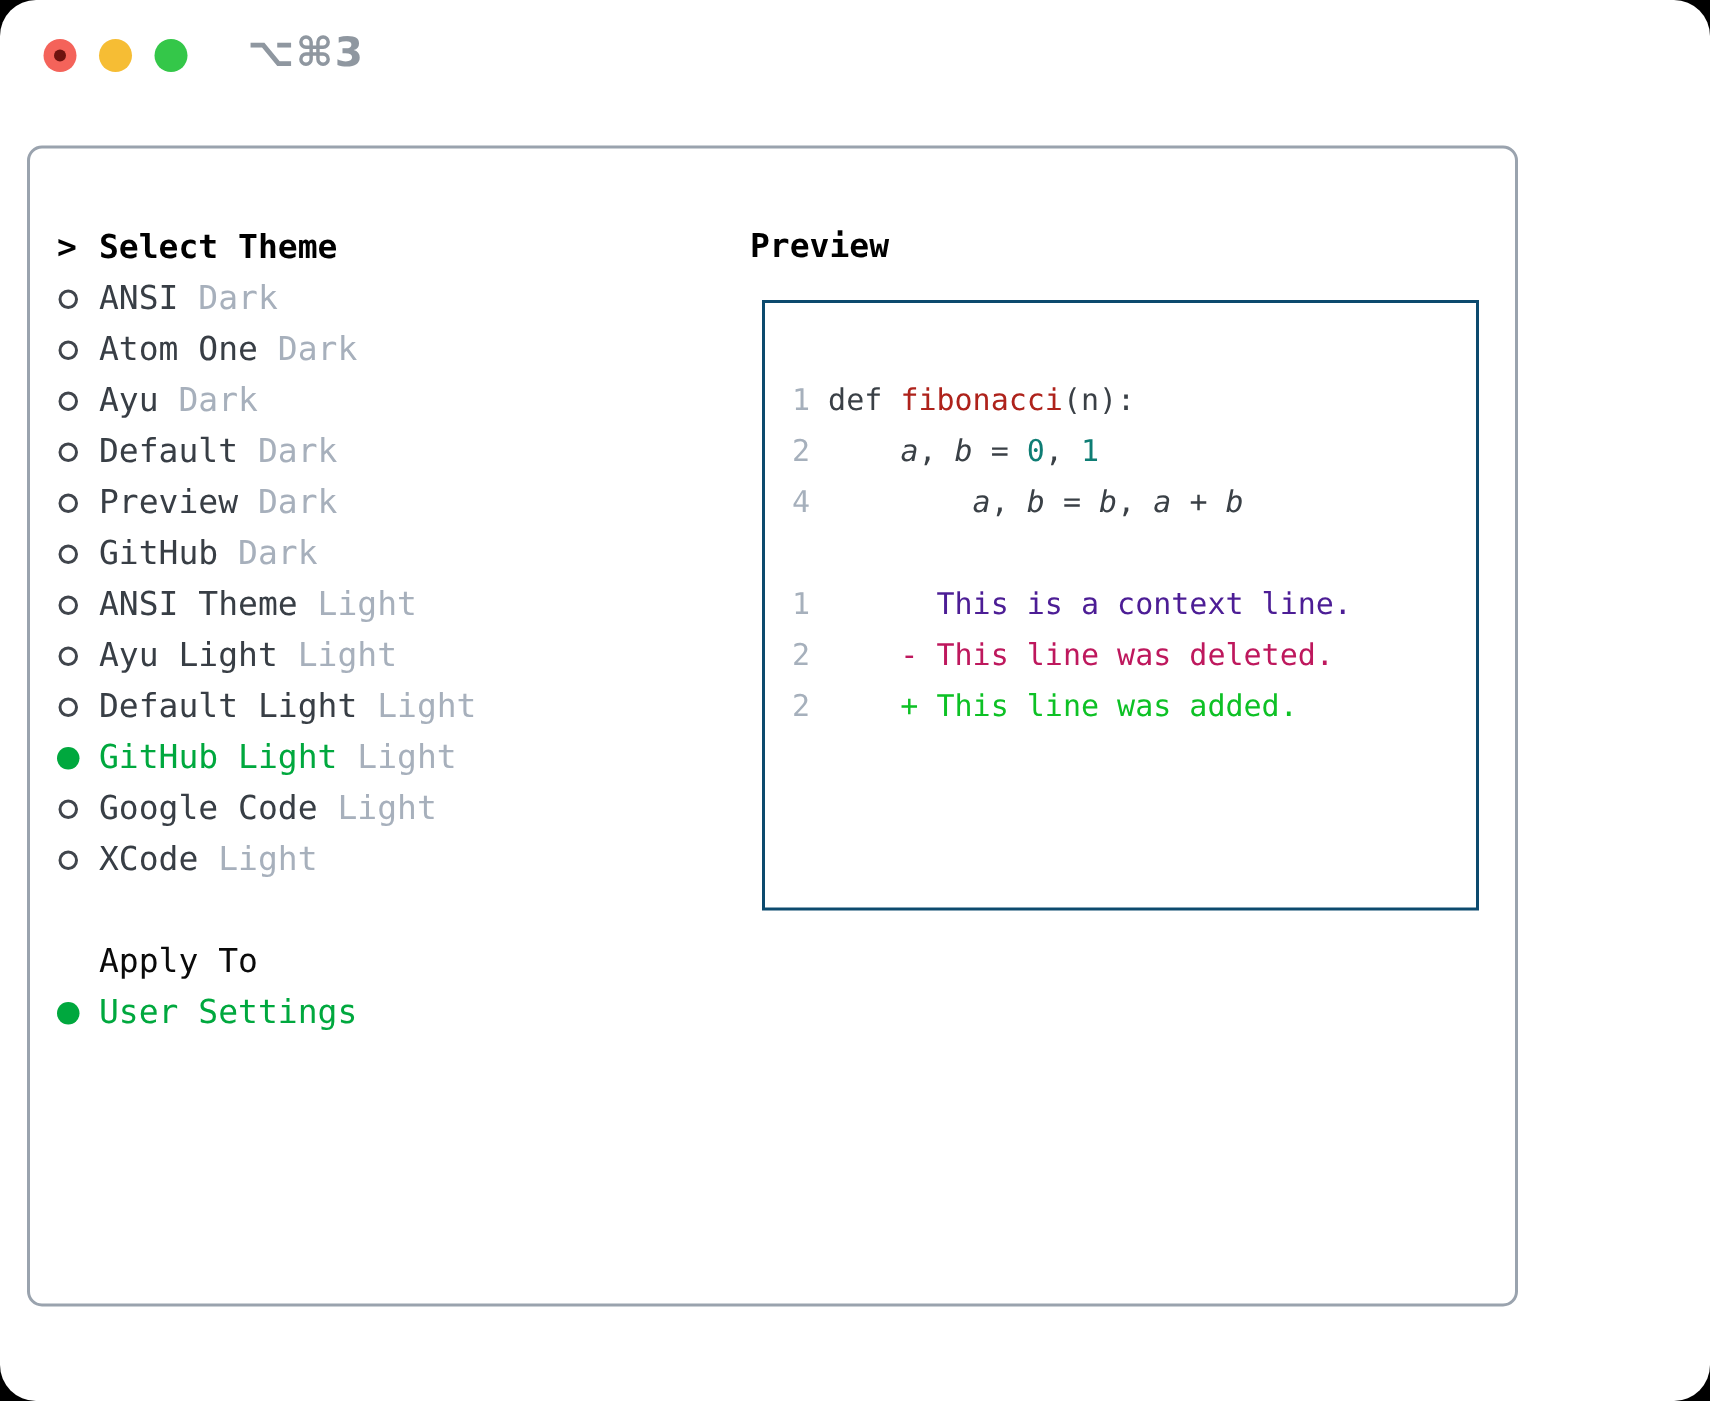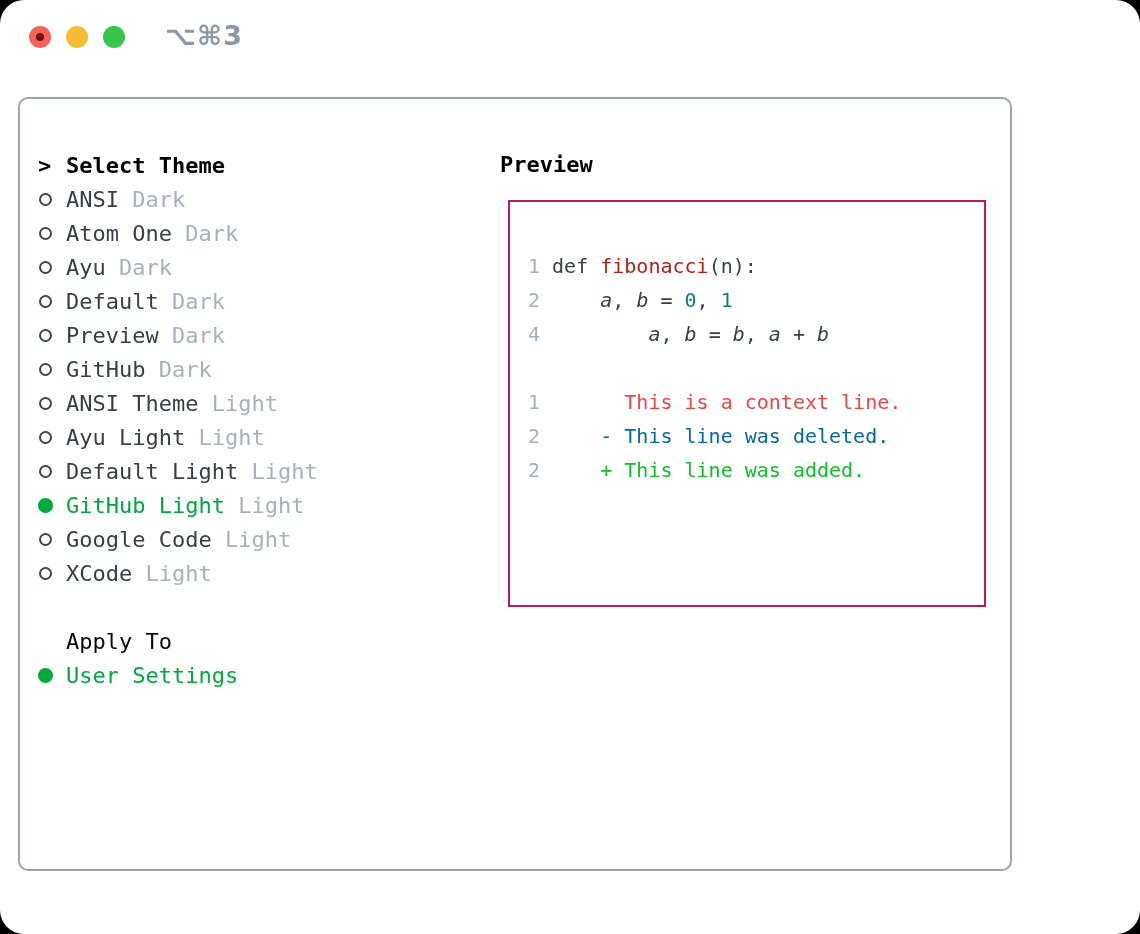--- a/index.html
+++ b/index.html
@@ -45,31 +45,31 @@
     position:absolute; left:38px; top:760px; width:432px;
     font-size:22px; line-height:34px; color:#9aa4b0;
   }
   
   .preview-title {
     position:absolute; left:500px; top:148px; height:34px; line-height:34px;
     font-size:22px; font-weight:700; color:#000;
   }
   .preview-box {
     position:absolute; left:508px; top:200px; width:478px; height:407px;
-    border:2px solid #be185d; background:#fff; padding:47px 0 0 18px; overflow:hidden;
+    border:2px solid #0c4a6e; background:#fff; padding:47px 0 0 18px; overflow:hidden;
   }
   .cl { height:34px; line-height:34px; font-size:20px; white-space:pre; color:#3a4046; }
   .ln { display:inline-block; width:2ch; color:#a6b0bc; }
   .c-code    { color:#3a4046; }
   .c-func    { color:#ae221b; }
   .c-num     { color:#0e7d74; }
   .c-builtin { color:#0a98d6; }
   .c-var     { color:#3a4046; font-style:italic; }
-  .c-context { color:#ef4444; }
-  .c-deleted { color:#0369a1; }
+  .c-context { color:#4c1d95; }
+  .c-deleted { color:#be185d; }
   .c-added   { color:#0dc125; }
 </style>
 </head>
 <body>
 
 <div class="window">
 
   <div class="lights">
     <div class="light light-red"></div>
     <div class="light light-yellow"></div>

